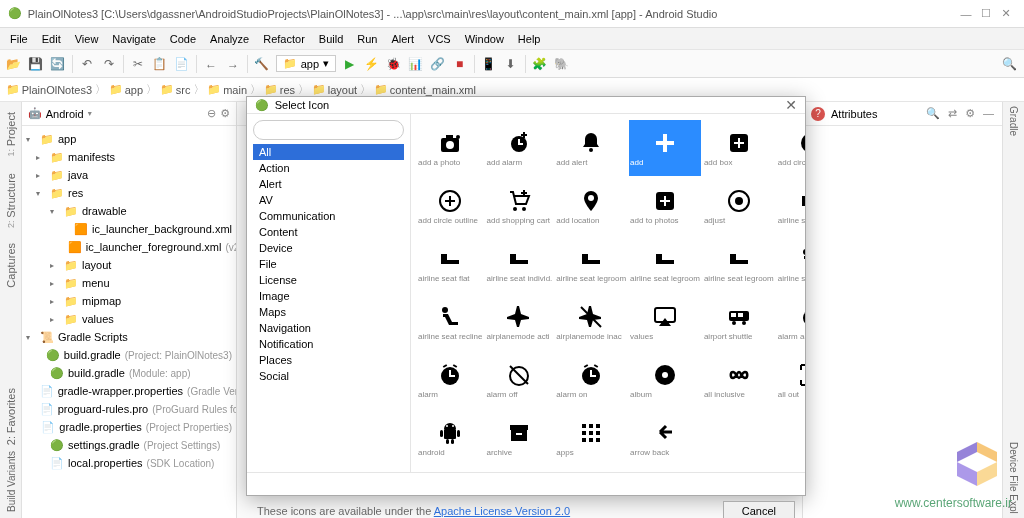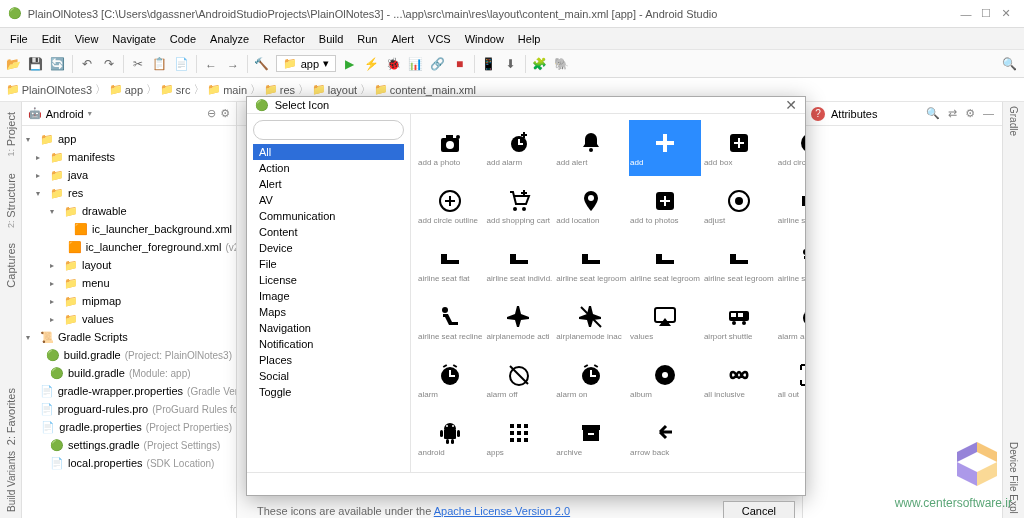--- a/index.html
+++ b/index.html
@@ -477,21 +477,20 @@
           <div class="cat">Content</div>
           <div class="cat">Device</div>
           <div class="cat">File</div>
           <div class="cat">License</div>
           <div class="cat">Image</div>
           <div class="cat">Maps</div>
           <div class="cat">Navigation</div>
           <div class="cat">Notification</div>
           <div class="cat">Places</div>
           <div class="cat">Social</div>
-          <div class="cat">Toggle</div>
         </div>
     </div>
     <div class="dlg-right">
       <div class="icongrid" id="icongrid">
           <div class="iconcell">
             <svg viewBox="0 0 26 26" fill="currentColor">
               <use href="#i-camera"></use>
             </svg>
             <span class="lbl">add a photo</span>
           </div>
@@ -670,29 +669,29 @@
             <span class="lbl">all out</span>
           </div>
           <div class="iconcell">
             <svg viewBox="0 0 26 26" fill="currentColor">
               <use href="#i-android"></use>
             </svg>
             <span class="lbl">android</span>
           </div>
           <div class="iconcell">
             <svg viewBox="0 0 26 26" fill="currentColor">
+              <use href="#i-archive"></use>
+            </svg>
+            <span class="lbl">archive</span>
+          </div>
+          <div class="iconcell">
+            <svg viewBox="0 0 26 26" fill="currentColor">
               <use href="#i-grid"></use>
             </svg>
             <span class="lbl">apps</span>
-          </div>
-          <div class="iconcell">
-            <svg viewBox="0 0 26 26" fill="currentColor">
-              <use href="#i-archive"></use>
-            </svg>
-            <span class="lbl">archive</span>
           </div>
           <div class="iconcell">
             <svg viewBox="0 0 26 26" fill="currentColor">
               <use href="#i-arrow-l"></use>
             </svg>
             <span class="lbl">arrow back</span>
           </div>
         </div>
     </div>
   </div>

